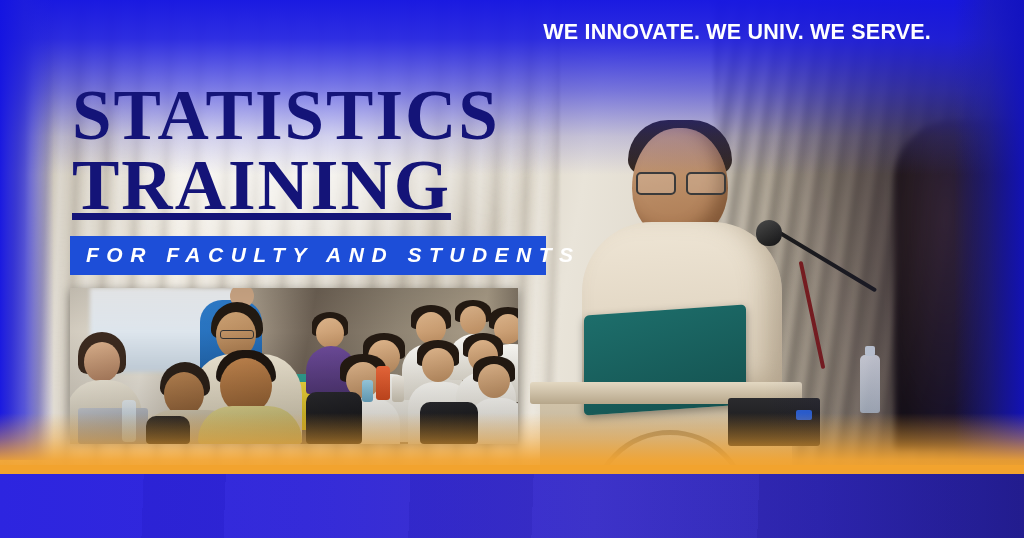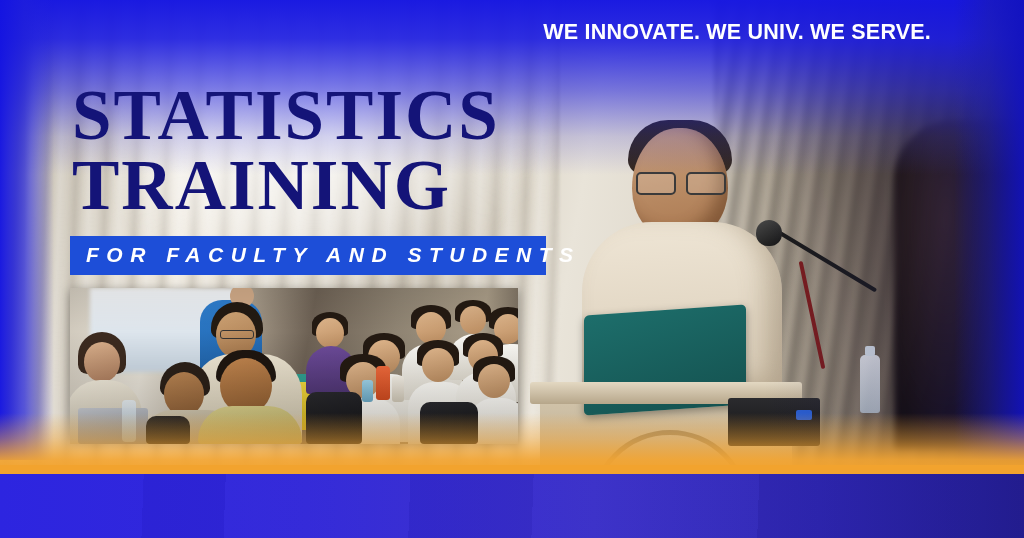--- a/index.html
+++ b/index.html
@@ -161,21 +161,21 @@
   
   .headline{
     position:absolute; left:72px; top:84px; z-index:6;
     font-family:"Liberation Serif", serif;
     font-weight:bold;
     color:#141478;
     line-height:.88;
     letter-spacing:1px;
   }
   .headline .l1{ display:block; font-size:71px; letter-spacing:2px; }
-  .headline .l2{ display:block; font-size:71px; letter-spacing:2px; margin-top:8px;}
+  .headline .l2{ display:block; font-size:71px; letter-spacing:2px; margin-top:8px;text-decoration:underline;}
 
   .subtitle-bar{
     position:absolute; left:70px; top:236px; z-index:6;
     background:#1d4ed8;
     padding:7px 14px 8px 16px;
     width:476px;
   }
   .subtitle-bar span{
     display:block;
     color:#ffffff;

